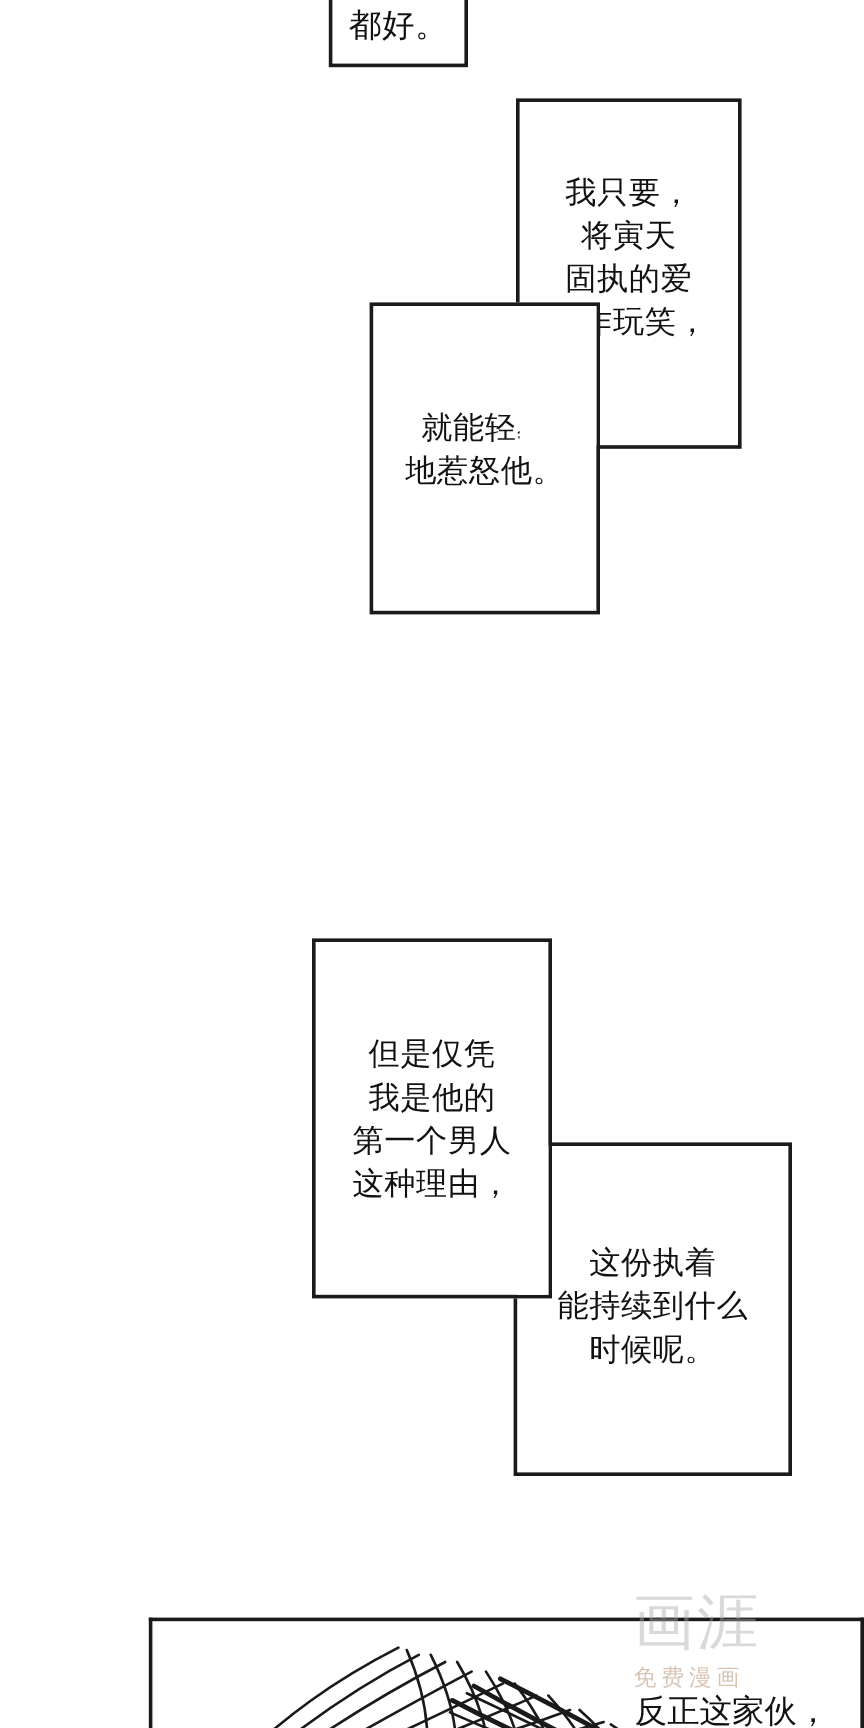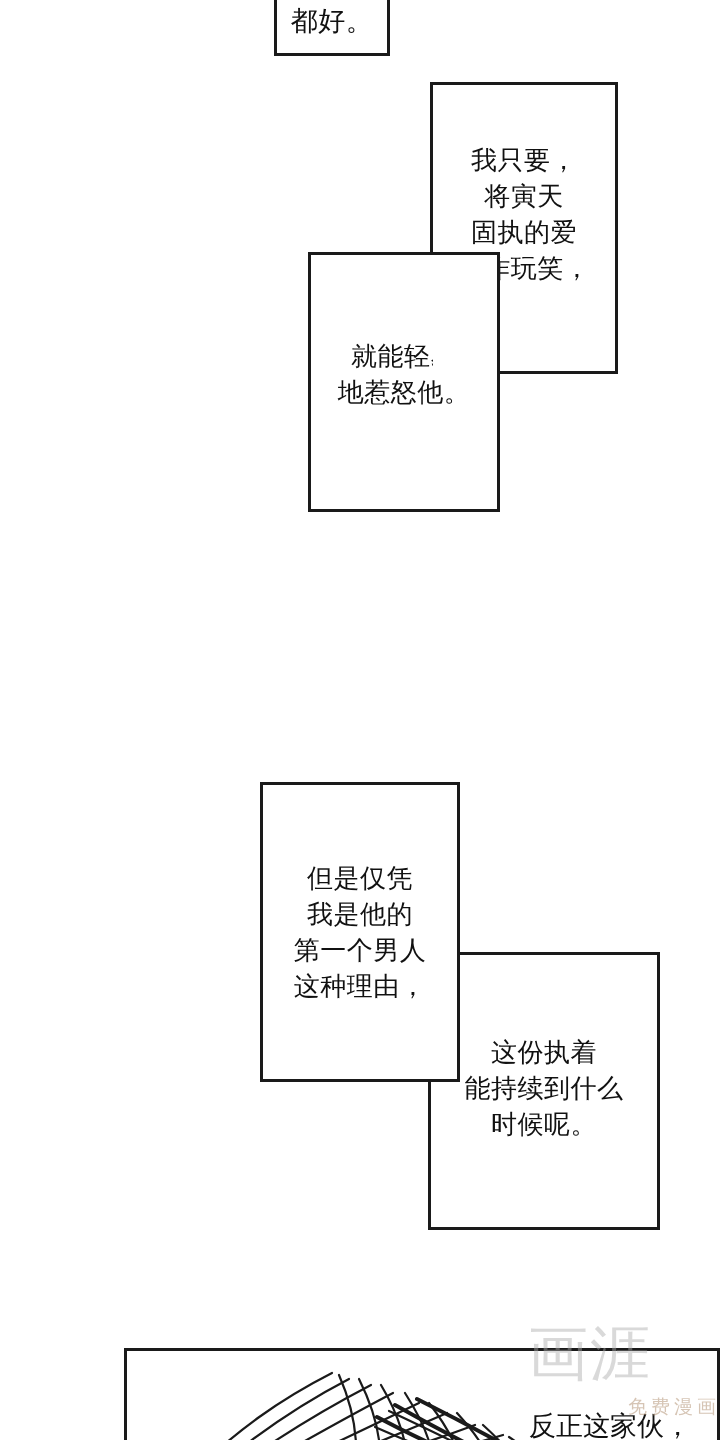--- a/index.html
+++ b/index.html
@@ -151,33 +151,32 @@
   
   #watermark {
     position: absolute;
     left: 528px;
     top: 1328px;
     width: 192px;
     height: 104px;
     pointer-events: none;
   }
   #watermark .wm-main {
-    font-size: 60px;
+    font-size: 51px;
     color: rgba(170,170,170,0.45);
     letter-spacing: 2px;
-    font-family: Liberation Mono, monospace;
+    font-family: Liberation Serif, serif;
     line-height: 1;
   }
   #watermark .wm-sub {
     margin-top: 6px;
     font-size: 19px;
     color: rgba(180,150,120,0.55);
     letter-spacing: 4px;
     font-family: "Liberation Serif", serif;
-    text-align: right;
   }
 </style>
 </head>
 <body>
 
 <div class="page">
 
   <div class="box" id="box-top">都好。</div>
 
   <div class="box" id="box-joke-upper">我只要，

